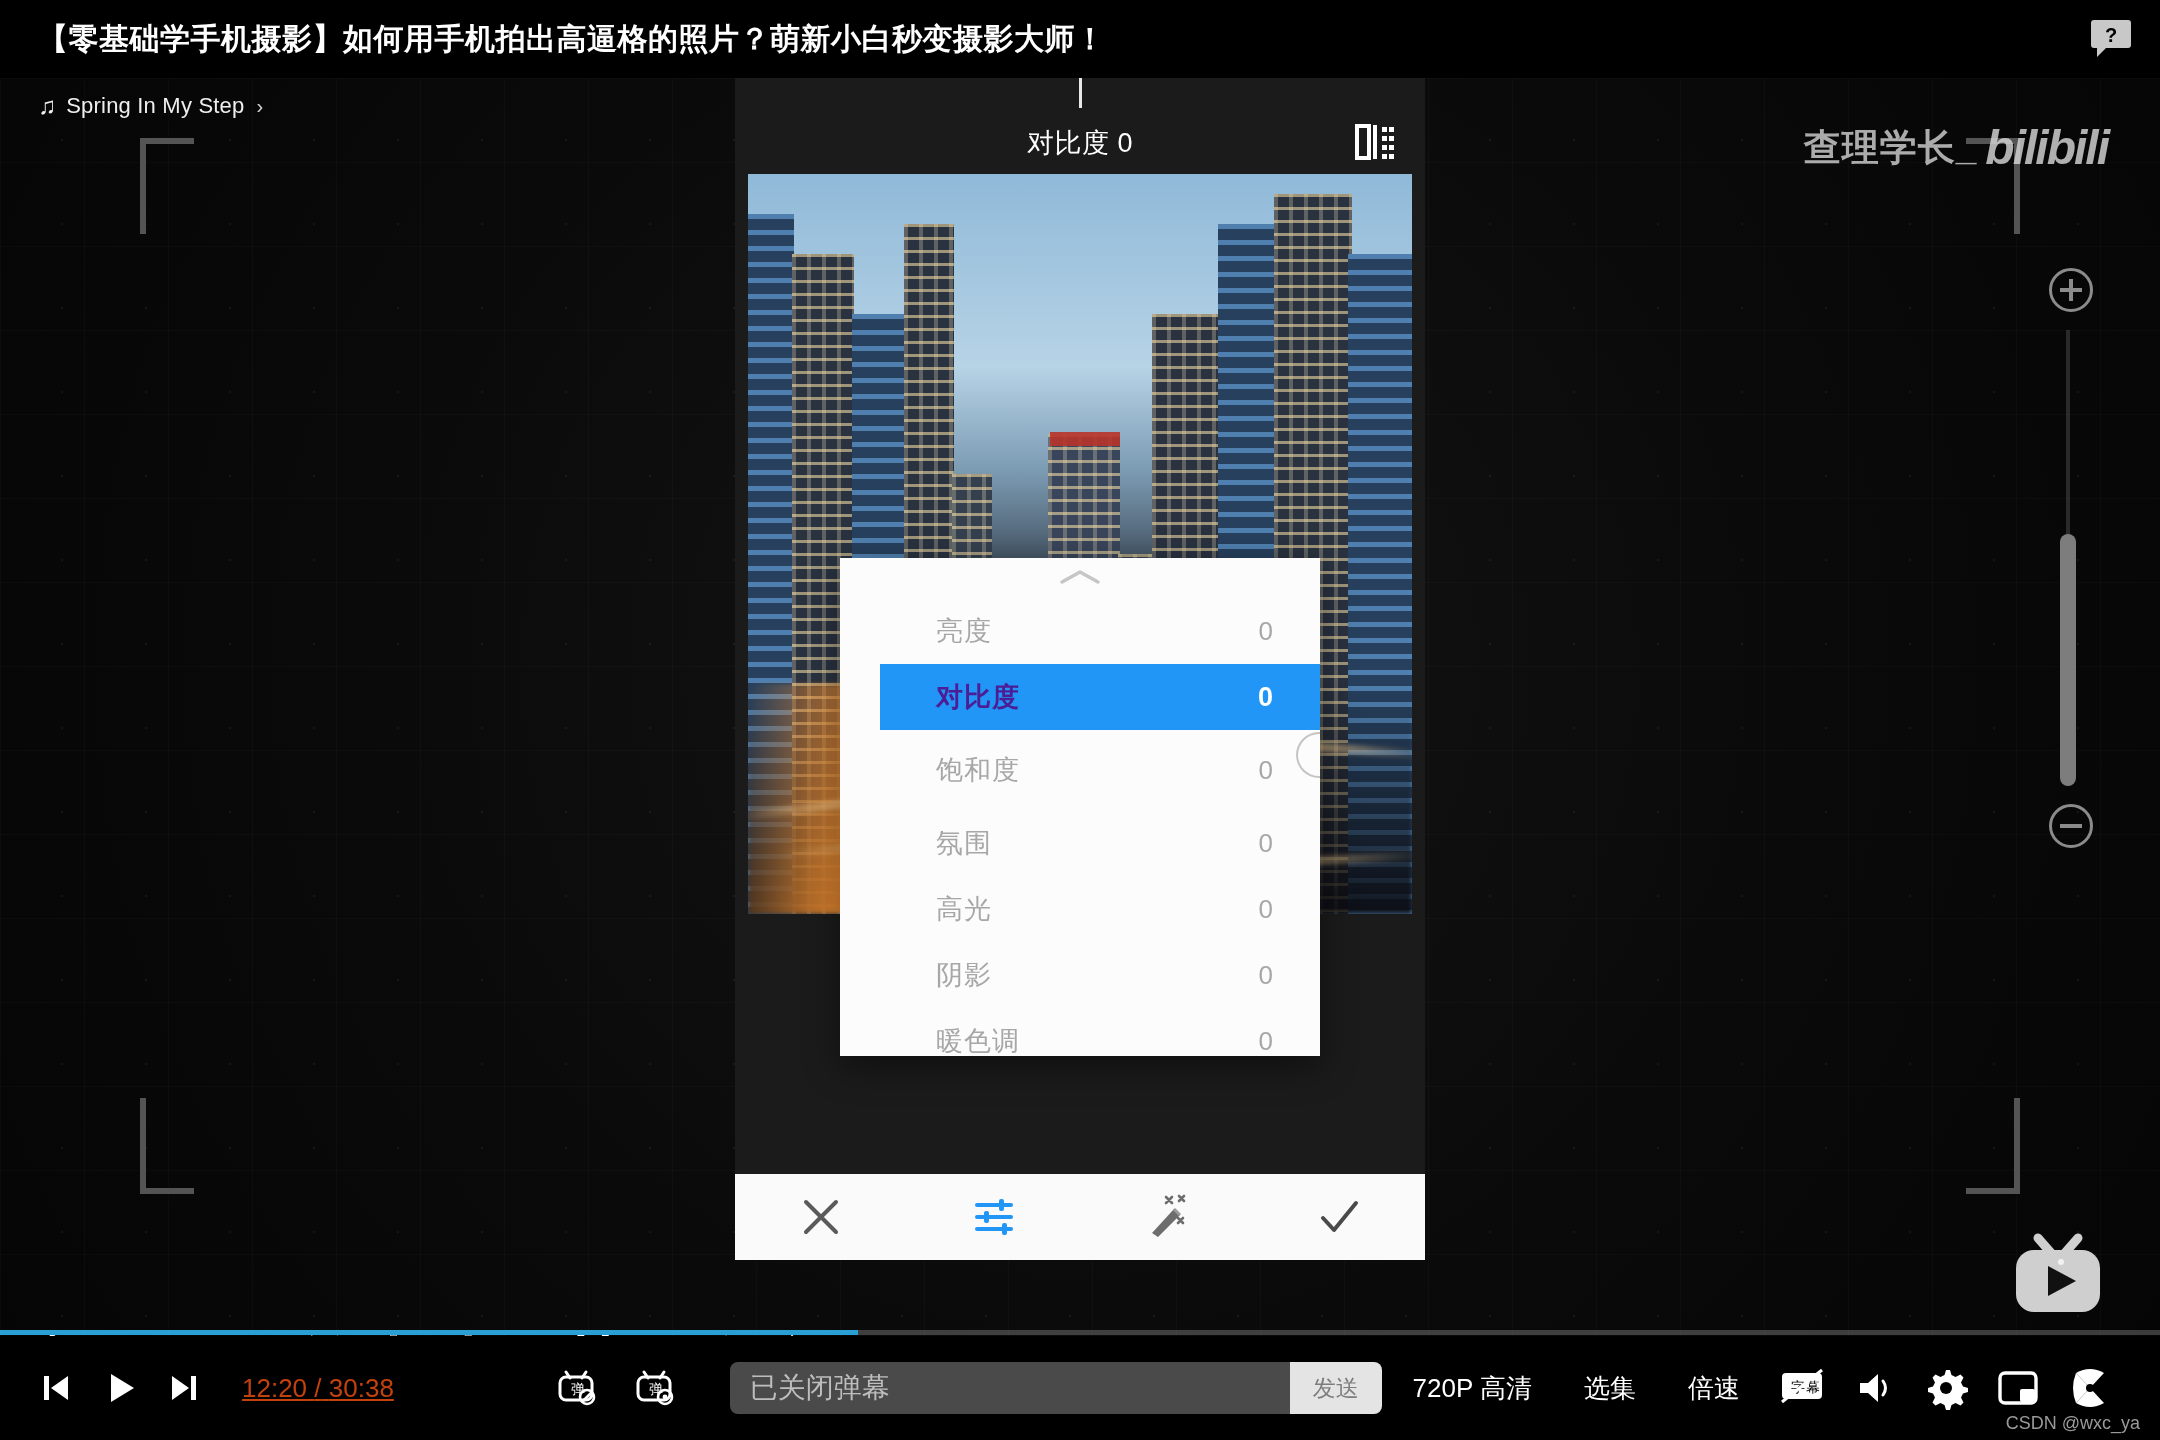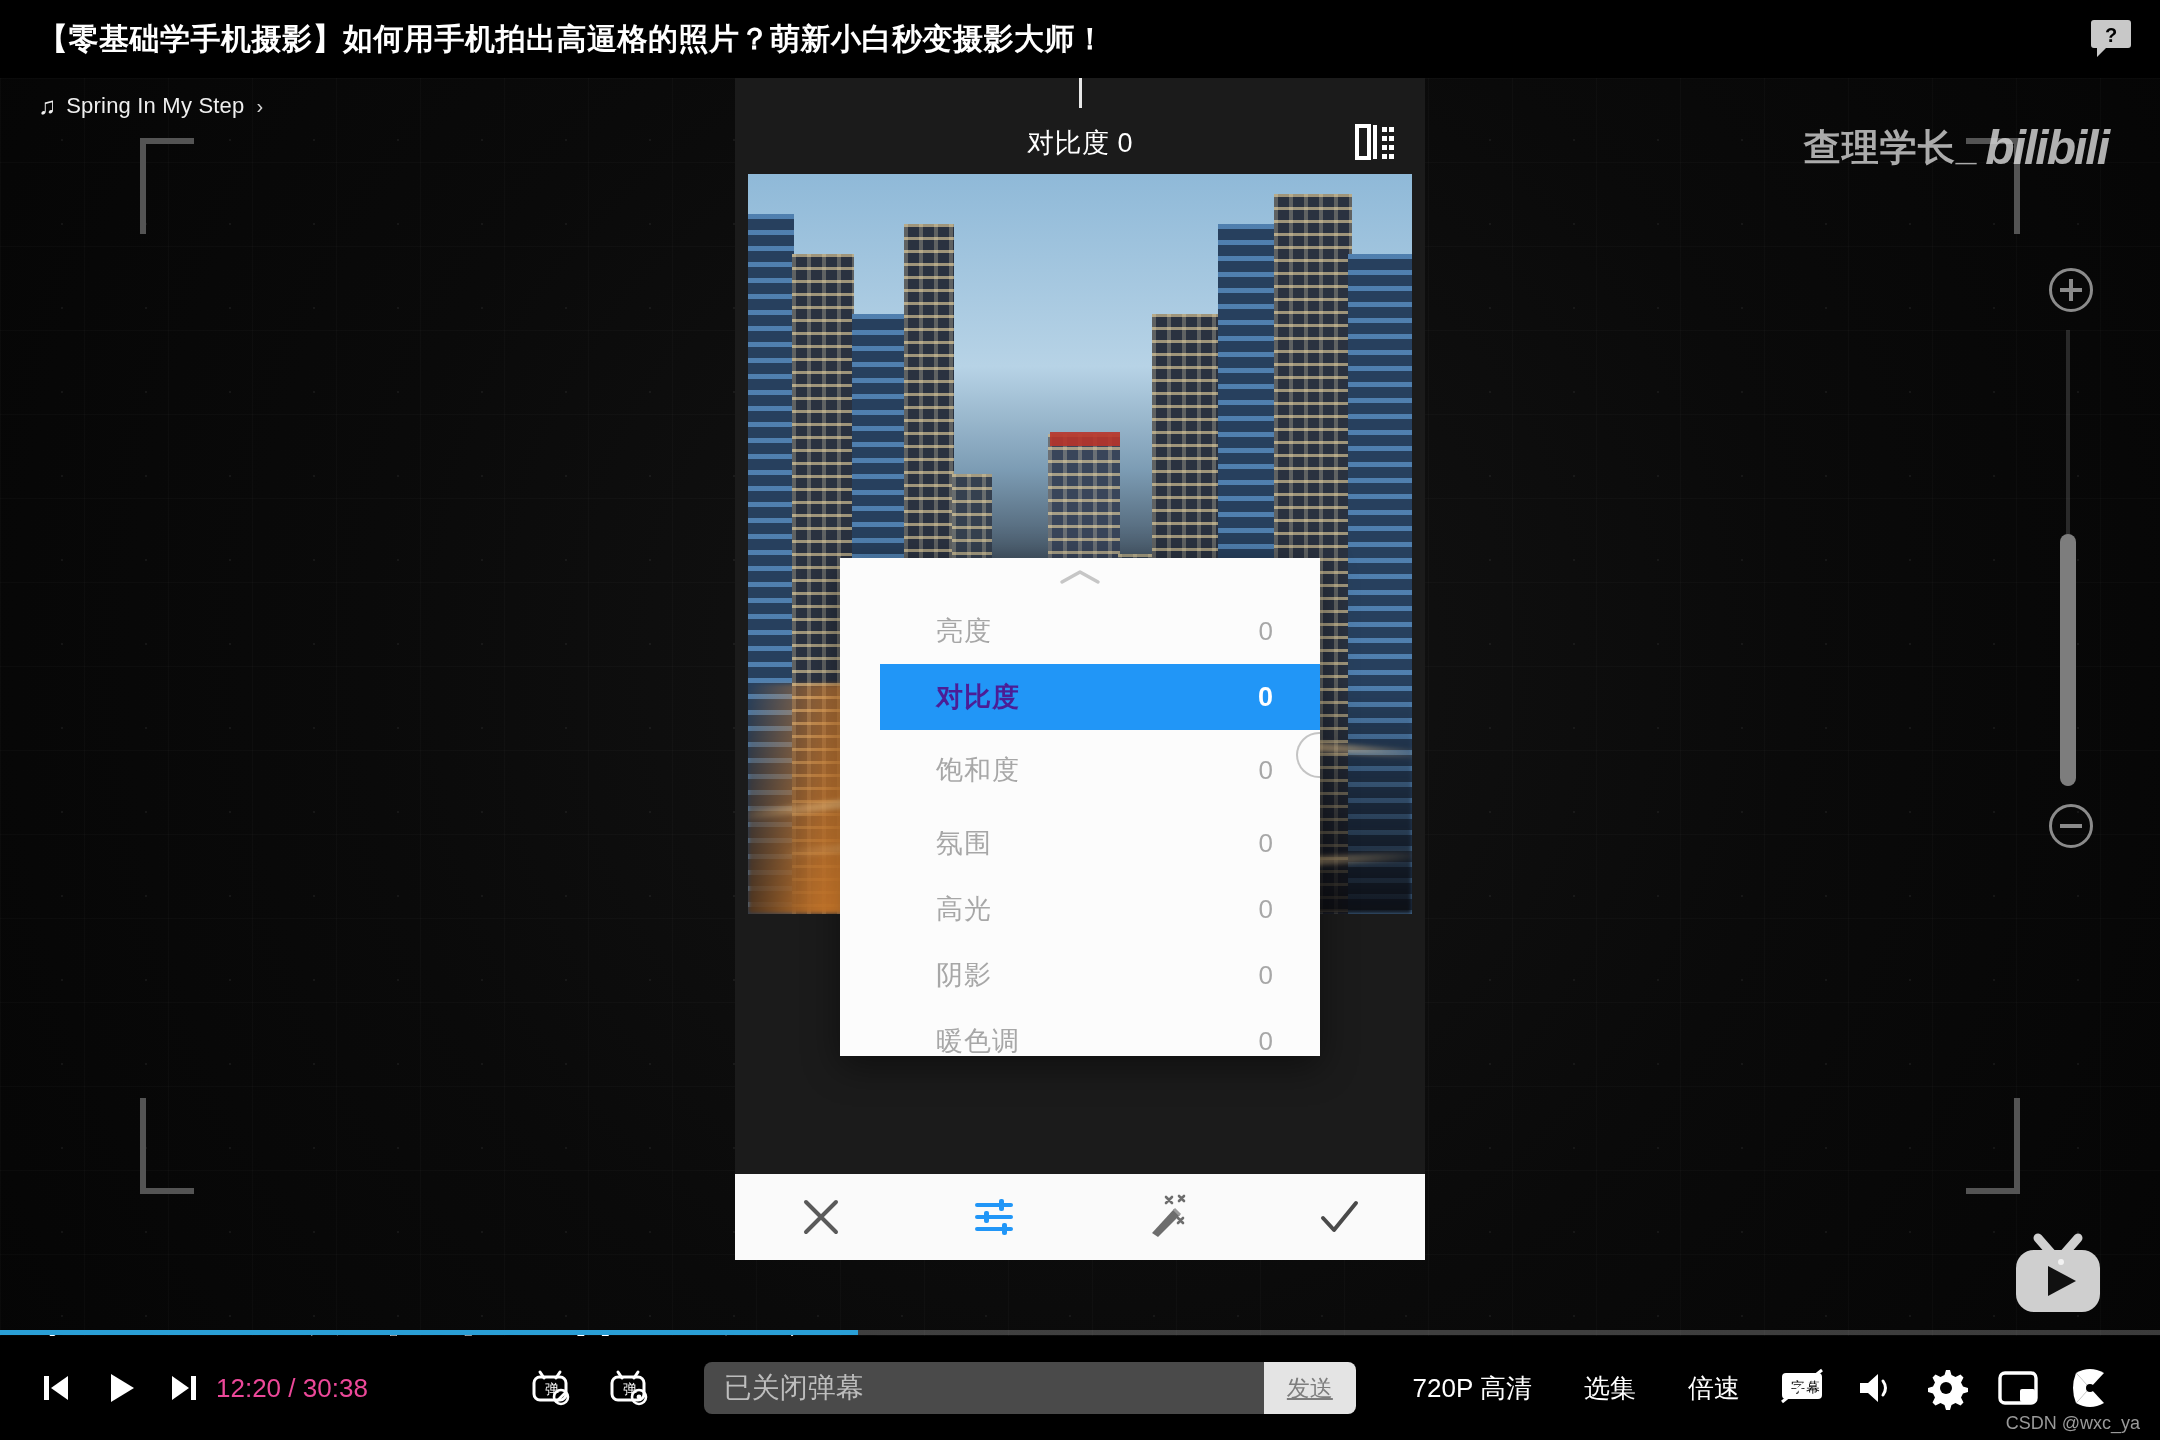--- a/index.html
+++ b/index.html
@@ -212,33 +212,33 @@
 
   
   .controls {
     position: absolute; left: 0; bottom: 0; width: 2160px; height: 104px;
     background: #000; display: flex; align-items: center;
   }
   .cg-left { display: flex; align-items: center; gap: 0; margin-left: 24px; }
   .ctl {
     width: 64px; height: 64px; display: flex; align-items: center; justify-content: center;
   }
-  .time { color: #ec4899; font-size: 26px; white-space: nowrap; }
+  .time { color: #c2410c; font-size: 26px; margin-left: 26px; white-space: nowrap; text-decoration: underline; }
   .cg-mid { display: flex; align-items: center; margin-left: 150px; gap: 14px; }
   .danmu-box { display: flex; align-items: center; margin-left: 30px; }
   .danmu-input {
     width: 560px; height: 52px; background: #4a4a4a; border: none;
     border-radius: 8px 0 0 8px; color: #cfcfcf; font-size: 28px; padding: 0 20px;
     font-family: "Liberation Sans", sans-serif;
   }
   .danmu-input::placeholder { color: #bdbdbd; }
   .danmu-send {
     width: 92px; height: 52px; background: #e4e4e4; color: #7d7d7d;
     border: none; border-radius: 0 8px 8px 0; font-size: 23px;
-    font-family: "Liberation Sans", sans-serif; cursor: pointer; text-decoration: underline;
+    font-family: "Liberation Sans", sans-serif; cursor: pointer;
   }
   .cg-right {
     margin-left: auto; margin-right: 34px;
     display: flex; align-items: center; gap: 0;
   }
   .cr-text { color: #fff; font-size: 26px; padding: 0 26px; white-space: nowrap; }
   .cr-icon { width: 72px; height: 60px; display: flex; align-items: center; justify-content: center; }
   .csdn-wm {
     position: absolute; right: 20px; bottom: 6px;
     color: #9a9a9a; font-size: 18px; text-align: center;

